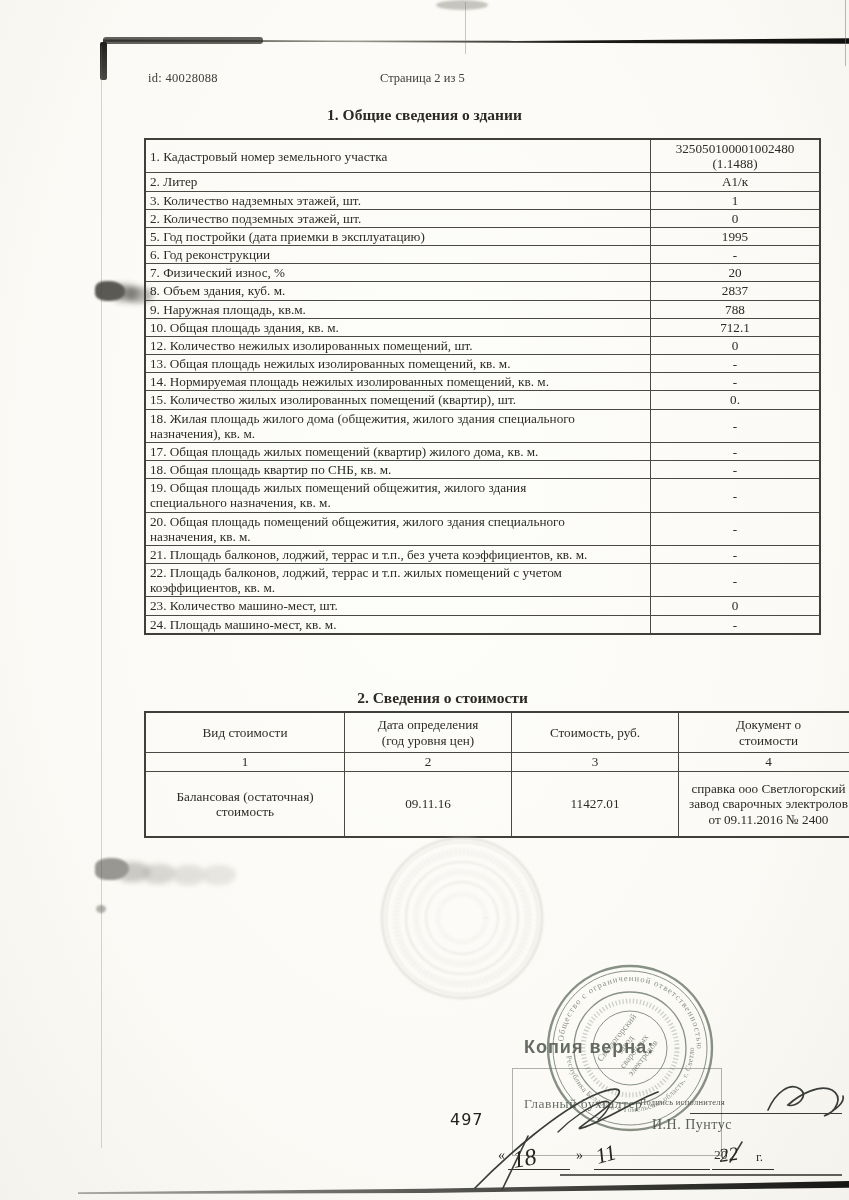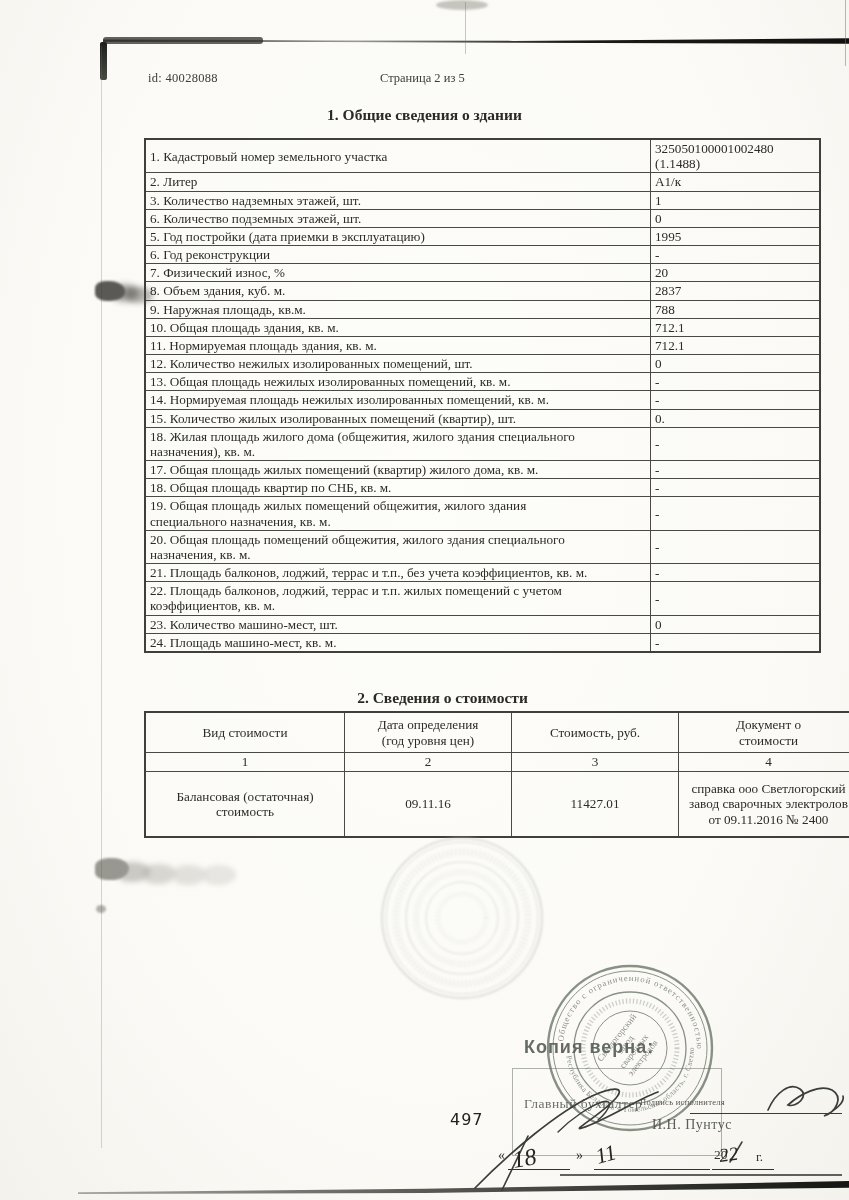--- a/index.html
+++ b/index.html
@@ -30,21 +30,21 @@
     clip-path:polygon(0 88%,45% 62%,100% 8%,100% 55%,45% 92%,0 100%);}
   
   .doc-id{left:148px;top:71px;font-size:12.5px;color:#3e3d38;letter-spacing:.3px;}
   .page-ind{left:380px;top:71px;font-size:12.5px;color:#3e3d38;}
   .sec-title{width:849px;text-align:center;font-weight:bold;font-size:15.5px;color:#2b2a25;}
   
   table{border-collapse:collapse;table-layout:fixed;background:transparent;}
   .t1{left:144px;top:138px;width:677px;}
   .t1 td{border:1px solid #4a4944;font-size:13.2px;line-height:1.15;padding:1px 4px 1px 4px;color:#2c2b25;vertical-align:middle;}
   .t1 td.lab{width:448px;padding-right:52px;text-align:left;}
-  .t1 td.val{margin-left:35px;}
+  .t1 td.val{text-align:center;margin-left:35px;}
   .t1{border:2px solid #403f3a;}
   .t2{left:144px;top:711px;width:677px;border:2px solid #403f3a;}
   .t2 td,.t2 th{border:1px solid #4a4944;font-size:13.2px;line-height:1.18;color:#2c2b25;vertical-align:middle;text-align:center;font-weight:normal;}
   .t2 th{padding:4px 4px;}
   .t2 .num td{padding:1px 2px;}
   .t2 .datarow td{padding:9px 4px;}
   .c1{width:190px;} .c2{width:158px;margin-top:12px;} .c3{width:158px;} .c4{width:171px;}
   
   .ghost-stamp{left:376px;top:832px;opacity:.5;filter:blur(1.2px);}
   .round-stamp{left:542px;top:960px;opacity:.8;}
@@ -96,21 +96,21 @@
       <td class="lab">2. Литер</td>
       <td class="val">А1/к</td>
     </tr>
 
     <tr>
       <td class="lab">3. Количество надземных этажей, шт.</td>
       <td class="val">1</td>
     </tr>
 
     <tr>
-      <td class="lab">6. Количество подземных этажей, шт.</td>
+      <td class="lab">2. Количество подземных этажей, шт.</td>
       <td class="val">0</td>
     </tr>
 
     <tr>
       <td class="lab">5. Год постройки (дата приемки в эксплуатацию)</td>
       <td class="val">1995</td>
     </tr>
 
     <tr>
       <td class="lab">6. Год реконструкции</td>
@@ -130,24 +130,20 @@
     <tr>
       <td class="lab">9. Наружная площадь, кв.м.</td>
       <td class="val">788</td>
     </tr>
 
     <tr>
       <td class="lab">10. Общая площадь здания, кв. м.</td>
       <td class="val">712.1</td>
     </tr>
 
-    <tr>
-      <td class="lab">11. Нормируемая площадь здания, кв. м.</td>
-      <td class="val">712.1</td>
-    </tr>
 
     <tr>
       <td class="lab">12. Количество нежилых изолированных помещений, шт.</td>
       <td class="val">0</td>
     </tr>
 
     <tr>
       <td class="lab">13. Общая площадь нежилых изолированных помещений, кв. м.</td>
       <td class="val">-</td>
     </tr>

